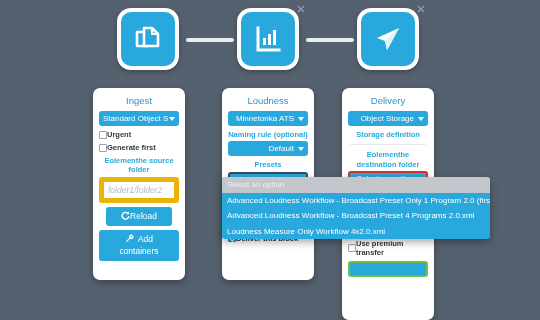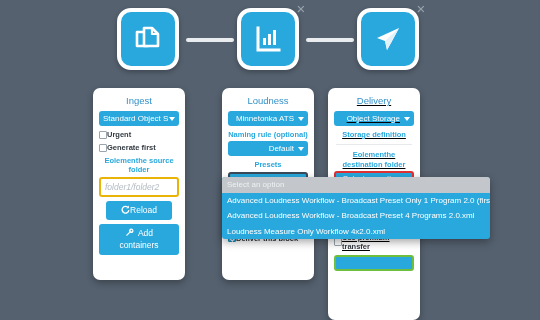--- a/index.html
+++ b/index.html
@@ -55,21 +55,21 @@
     position: absolute;
     top: 88px;
     width: 92px;
     background: #ffffff;
     border-radius: 7px;
     padding: 7px 6px 8px 6px;
     box-shadow: 0 3px 7px rgba(0,0,0,.3);
   }
   .panel-ingest   { left: 93px; height: 192px; }
   .panel-loudness { left: 222px; height: 192px; }
-  .panel-delivery { left: 328px; height: 232px; text-decoration: underline; }
+  .panel-delivery { left: 342px; height: 232px; }
 
   .panel-title {
     color: #3390c9;
     font-size: 9.5px;
     text-align: center;
     margin-bottom: 5px;
     font-weight: normal;
   }
 
   .fld-label {
@@ -136,21 +136,21 @@
     border: solid #fff;
     border-width: 0 1.4px 1.4px 0;
     transform: rotate(42deg);
   }
   .cblabel { font-size: 7.5px; color: #333a41; font-weight: bold; }
 
   
   .tinput {
     display: block;
     width: 100%;
-    border: 2px solid #eab308;
+    border: 5px solid #eab308;
     border-radius: 3px;
     background: #fff;
     font-size: 8.5px;
     font-style: italic;
     color: #a9b2b9;
     font-family: "Liberation Sans", sans-serif;
     padding: 3px 4px;
     margin-bottom: 4px;
   }
   .tinput::placeholder { color: #b3bbc2; font-style: italic; }

